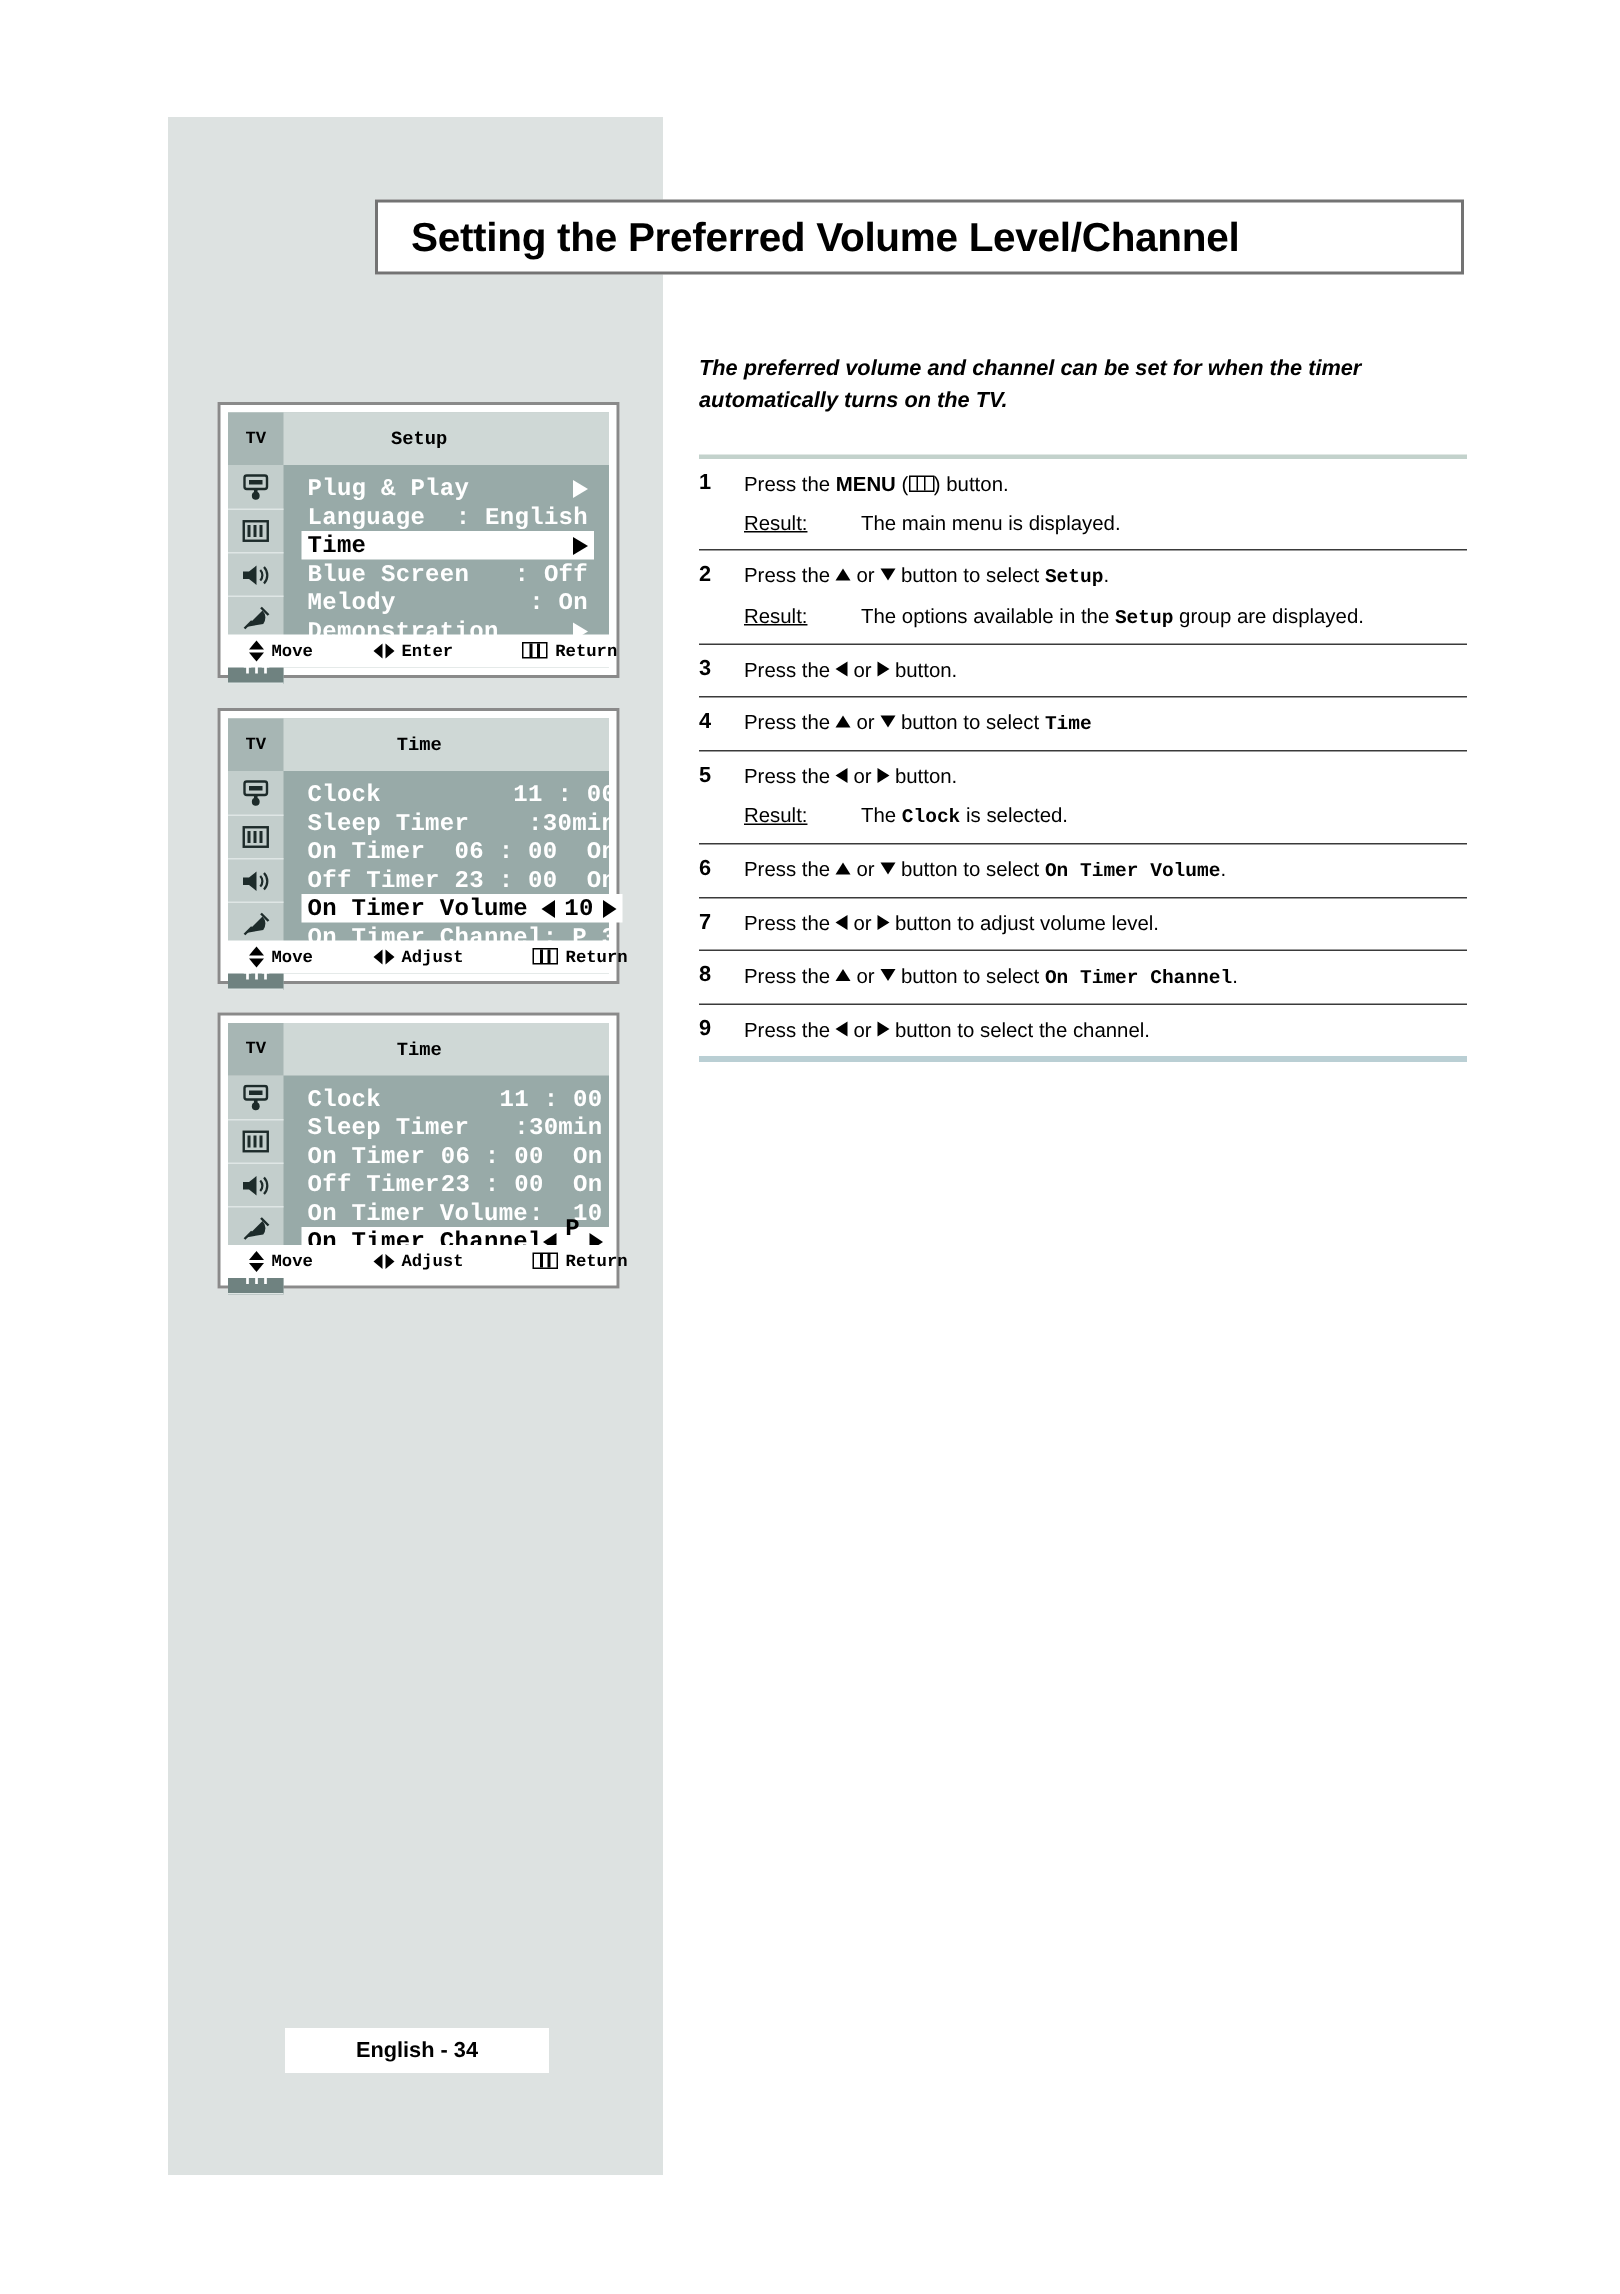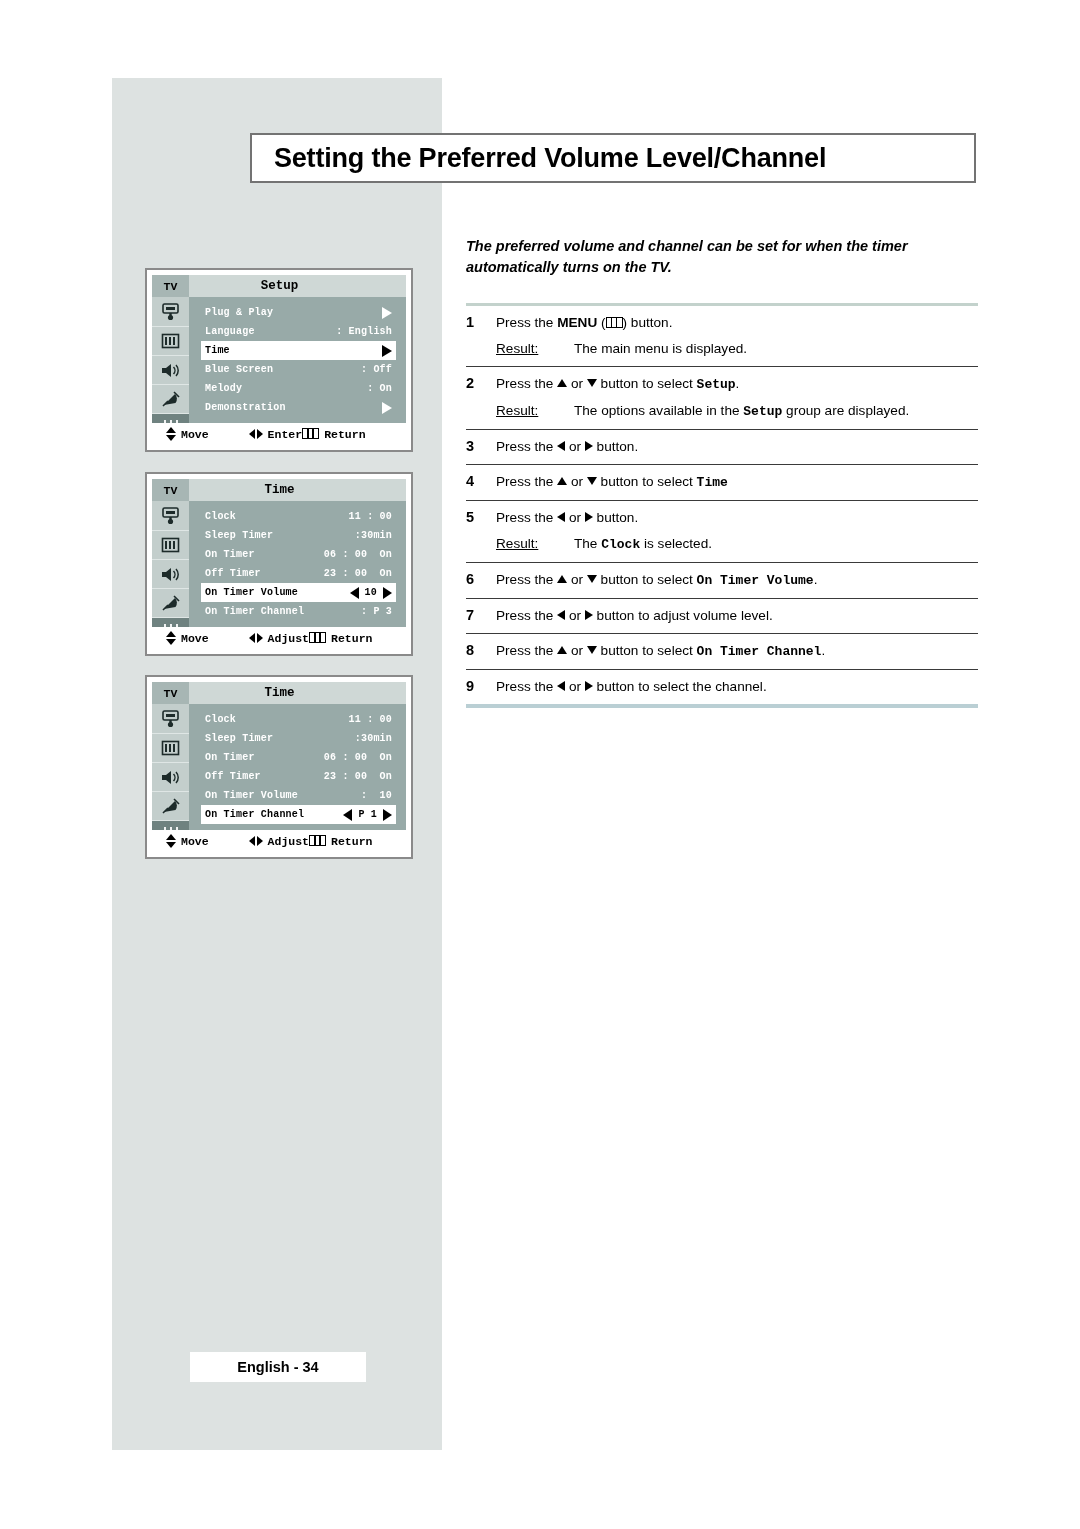--- a/index.html
+++ b/index.html
@@ -165,21 +165,21 @@
   }
   .osd-inner {
     background: #98aaa8;
     width: 100%;
     height: 100%;
     position: relative;
     box-sizing: border-box;
   }
   .osd-head {
     display: flex;
-    height: 22px;
+    height: 35px;
     background: #cfd8d6;
   }
   .osd-head .tvtag {
     width: 37px;
     flex: 0 0 37px;
     background: #a7b6b4;
     display: flex;
     align-items: center;
     justify-content: center;
     font-family: "Liberation Mono", monospace;
@@ -221,26 +221,25 @@
   .osd-rows {
     flex: 1;
     padding: 6px 10px 6px 12px;
   }
   .osd-row {
     height: 19px;
     display: flex;
     align-items: center;
     font-family: "Liberation Mono", monospace;
     font-weight: bold;
-    font-size: 10px;
+    font-size: 16px;
     color: #ffffff;
     letter-spacing: 0.2px;
     padding: 0 4px;
     box-sizing: border-box;
-    gap: 12px;
   }
   .osd-row.sel {
     background: #ffffff;
     color: #000000;
   }
   .osd-row .lbl { flex: 1; white-space: pre; }
   .osd-row .val { white-space: pre; text-align: right; }
   .osd-row .arr-r {
     width: 0; height: 0;
     border-top: 6px solid transparent;
@@ -268,21 +267,21 @@
     display: flex;
     align-items: center;
     font-family: "Liberation Mono", monospace;
     font-weight: bold;
     font-size: 11.5px;
     color: #000;
   }
   .foot-item { display: flex; align-items: center; gap: 5px; }
   .foot-i1 { margin-left: 14px; }
   .foot-i2 { margin-left: 40px; }
-  .foot-i3 { }
+  .foot-i3 { margin-left: 46px; }
   .ud-glyph { display:inline-flex; flex-direction:column; gap:2px; }
   .ud-glyph span:nth-child(1){ width:0;height:0;border-left:5px solid transparent;border-right:5px solid transparent;border-bottom:6px solid #000;}
   .ud-glyph span:nth-child(2){ width:0;height:0;border-left:5px solid transparent;border-right:5px solid transparent;border-top:6px solid #000;}
   .lr-glyph { display:inline-flex; gap:2px; align-items:center; }
   .lr-glyph span:nth-child(1){ width:0;height:0;border-top:5px solid transparent;border-bottom:5px solid transparent;border-right:6px solid #000;}
   .lr-glyph span:nth-child(2){ width:0;height:0;border-top:5px solid transparent;border-bottom:5px solid transparent;border-left:6px solid #000;}
 
   
   #footer-page {
     position: absolute;

